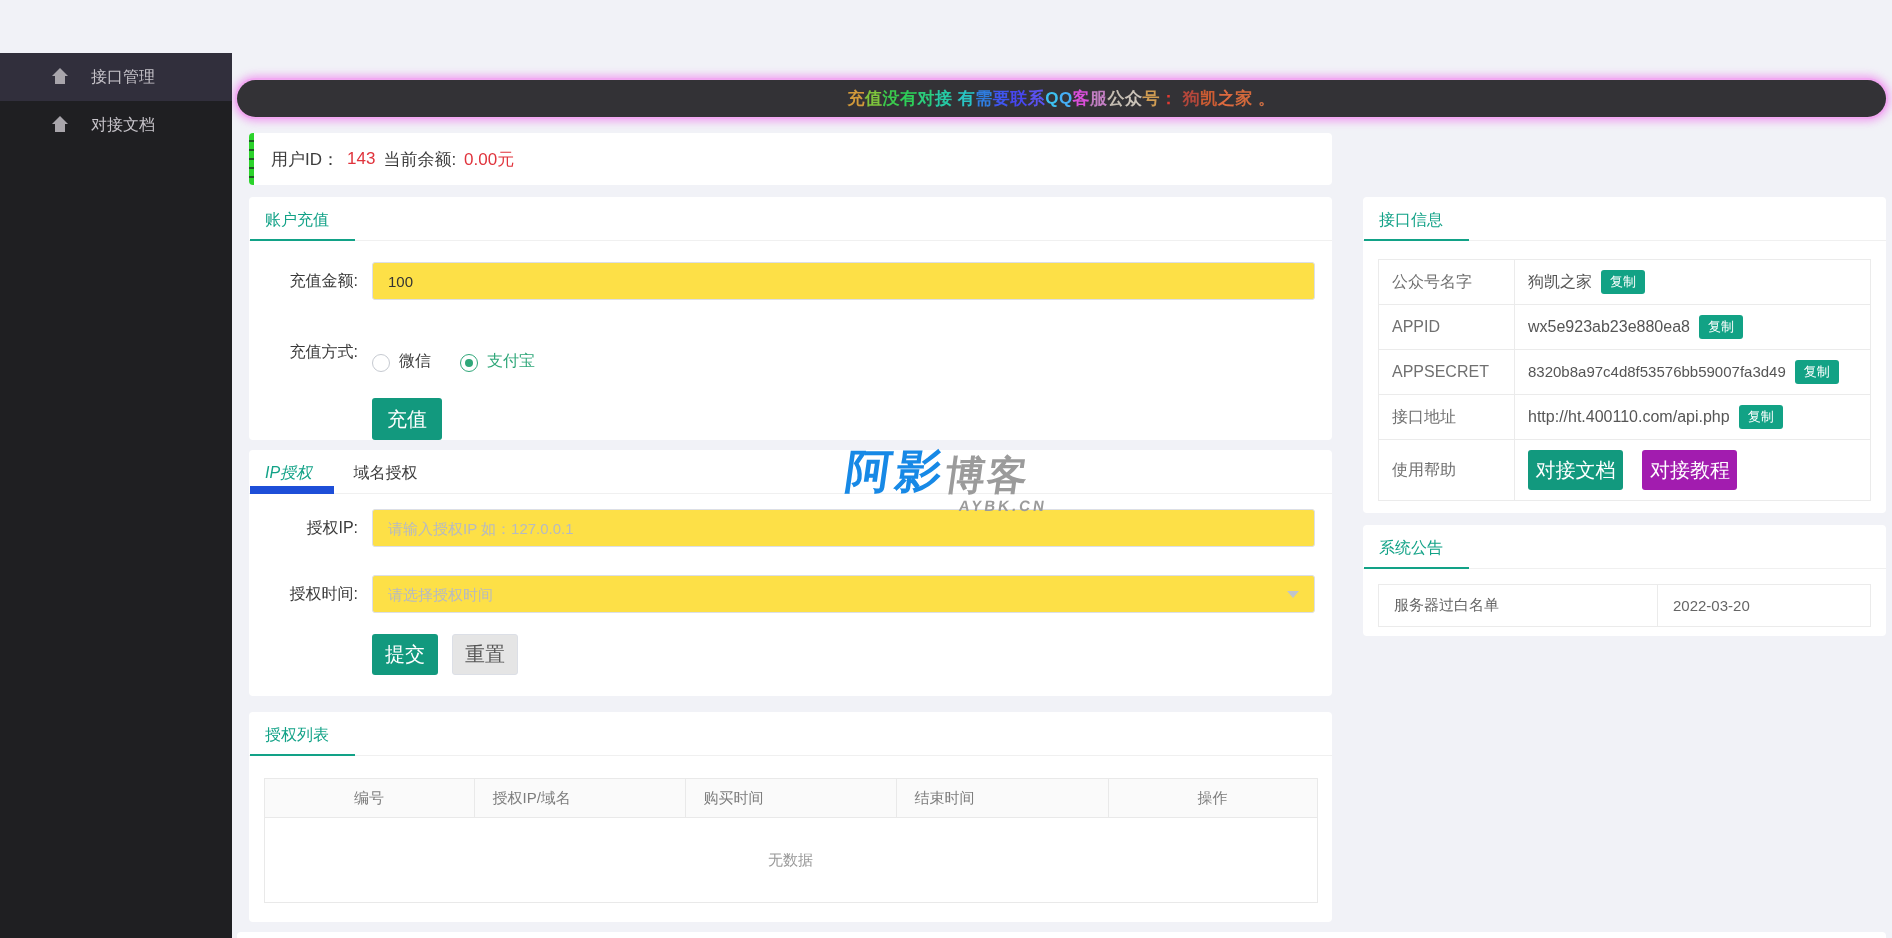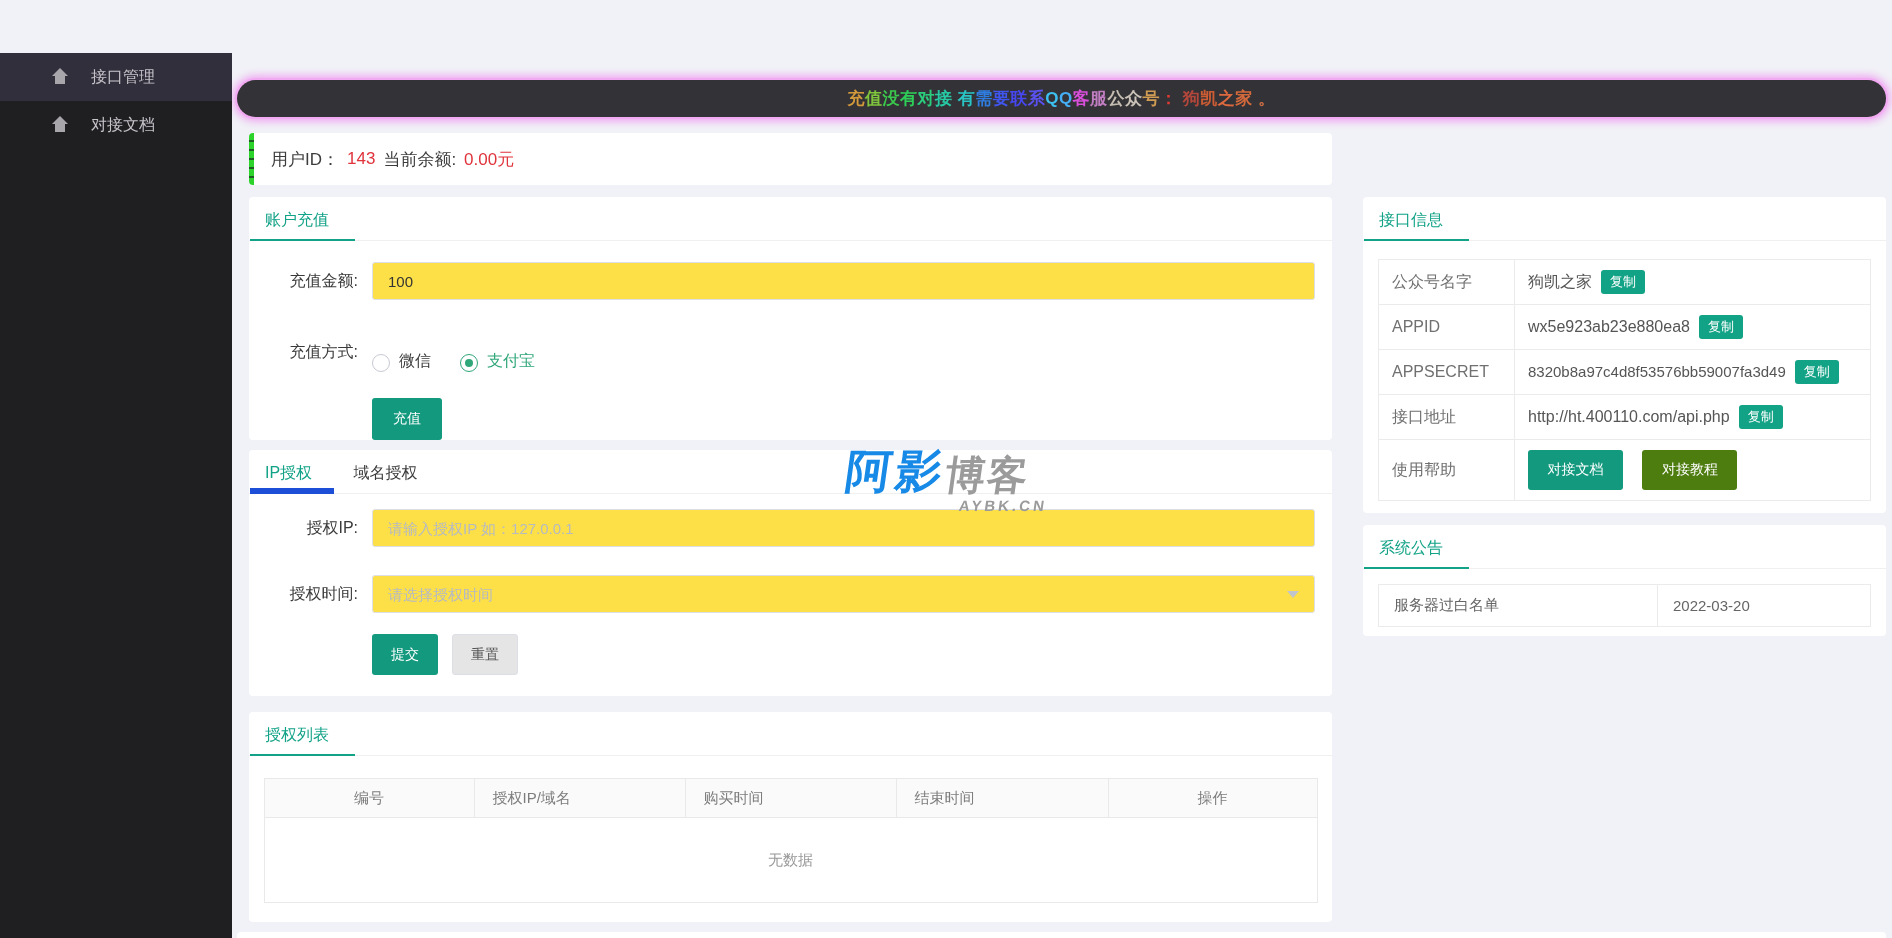--- a/index.html
+++ b/index.html
@@ -40,40 +40,40 @@
   .userinfo-card::before { content:""; position:absolute; left:0; top:0; bottom:0; width:5px;
       background:repeating-linear-gradient(180deg,#2bd32b 0 7px,#1d5c22 7px 9px); }
   .red-val { color:#e0333c; margin:0 8px; }
   .dark-lab { color:#3c3c3c; }
 
   .card-head { height:44px; border-bottom:1px solid #f0f0f0; padding-left:1px; }
   .head-title { display:inline-block; height:44px; line-height:46px; padding:0 26px 0 15px;
                 font-size:16px; color:#12a287; border-bottom:2px solid #12a287; }
   .tab-item { display:inline-block; height:44px; line-height:46px; padding:0 22px 0 15px;
               font-size:16px; color:#3a3a3a; cursor:pointer; }
-  .tab-item.active { color:#12a287; border-bottom:6px solid #1d4ed8; }
+  .tab-item.active { color:#12a287; border-bottom:8px solid #1d4ed8;font-style:italic; }
 
   .recharge-card { left:249px; top:197px; width:1083px; height:243px; }
   .auth-card     { left:249px; top:450px; width:1083px; height:246px; }
   .list-card     { left:249px; top:712px; width:1083px; height:210px; }
 
   .form-row { display:flex; align-items:center; margin-left:14px; }
   .form-label { width:95px; text-align:right; color:#3a3a3a; font-size:16px; flex:none; }
   .form-field { margin-left:14px; }
   .text-input { width:943px; height:38px; border:1px solid #dcdfe6; border-radius:3px; padding:0 15px;
                 font-size:15px; color:#333; font-family:inherit; background:#fde047; }
   .text-input::placeholder { color:#b6bac2; }
   .select-wrap { position:relative; width:943px; }
   .select-arrow { position:absolute; right:16px; top:16px; width:0; height:0;
       border-left:6px solid transparent; border-right:6px solid transparent; border-top:7px solid #c0c4cc; }
   .btn { display:inline-flex; align-items:center; justify-content:center; border:none; cursor:pointer;
-         font-family:Liberation Serif, serif; border-radius:3px; font-size:14px; }
+         font-family:Liberation Serif, serif; border-radius:3px; font-size:20px; }
   .btn-teal { background:#12997e; color:#fff; }
   .btn-plain { background:#e5e5e5; color:#555; border:1px solid #dcdfe6;text-align:right; }
-  .btn-orange { background:#4d7c0f; color:#fff; }
+  .btn-orange { background:#a21caf; color:#fff; }
   .big-btn { width:70px; height:42px; }
 
   .radio-group { display:flex; align-items:center; gap:29px; }
   .radio-opt { display:flex; align-items:flex-end; cursor:pointer;margin-top:18px; }
   .radio-circle { width:18px; height:18px; border-radius:50%; border:1px solid #c6cad1; background:#fff;
                   position:relative; flex:none; }
   .radio-opt.checked .radio-circle { border-color:#2fa779; }
   .radio-opt.checked .radio-circle::after { content:""; position:absolute; inset:4px; border-radius:50%; background:#2fa779; }
   .radio-text { margin-left:9px; font-size:16px; color:#3a3a3a; }
   .radio-opt.checked .radio-text { color:#2fa779; }

